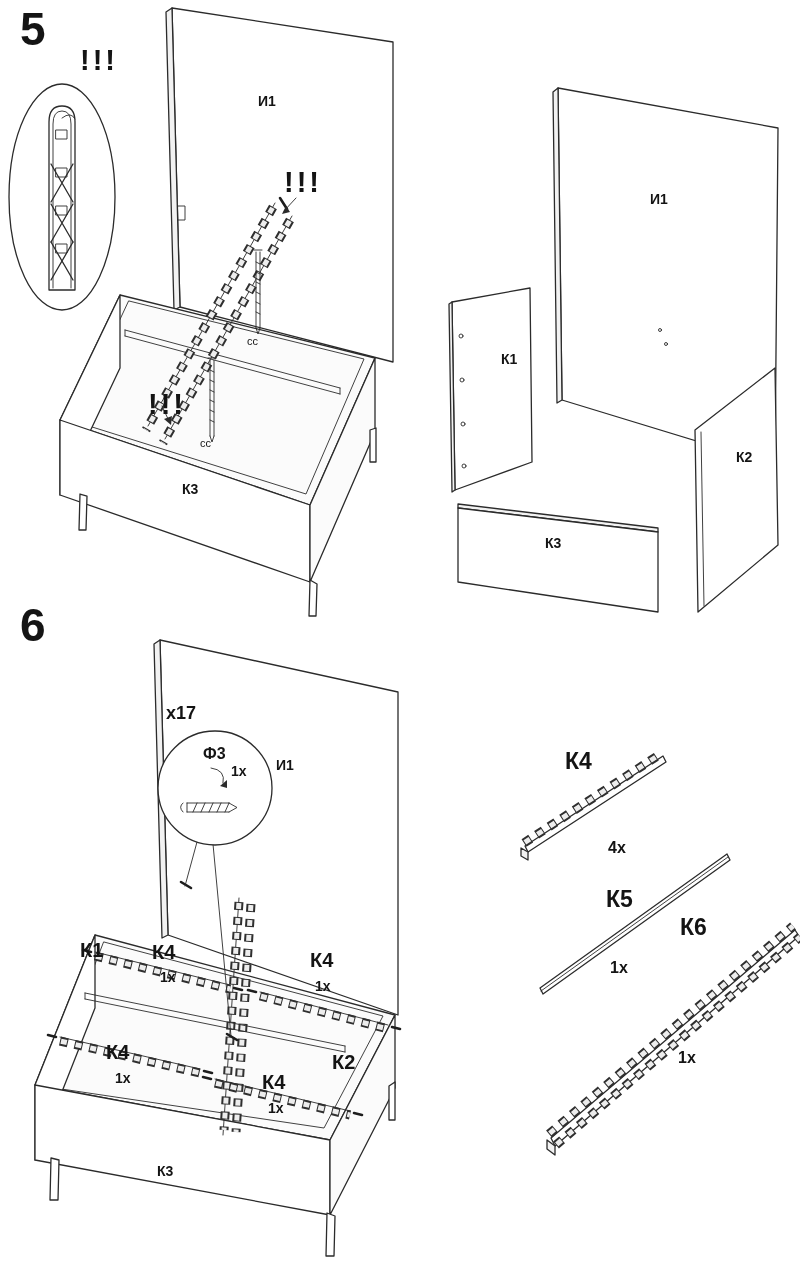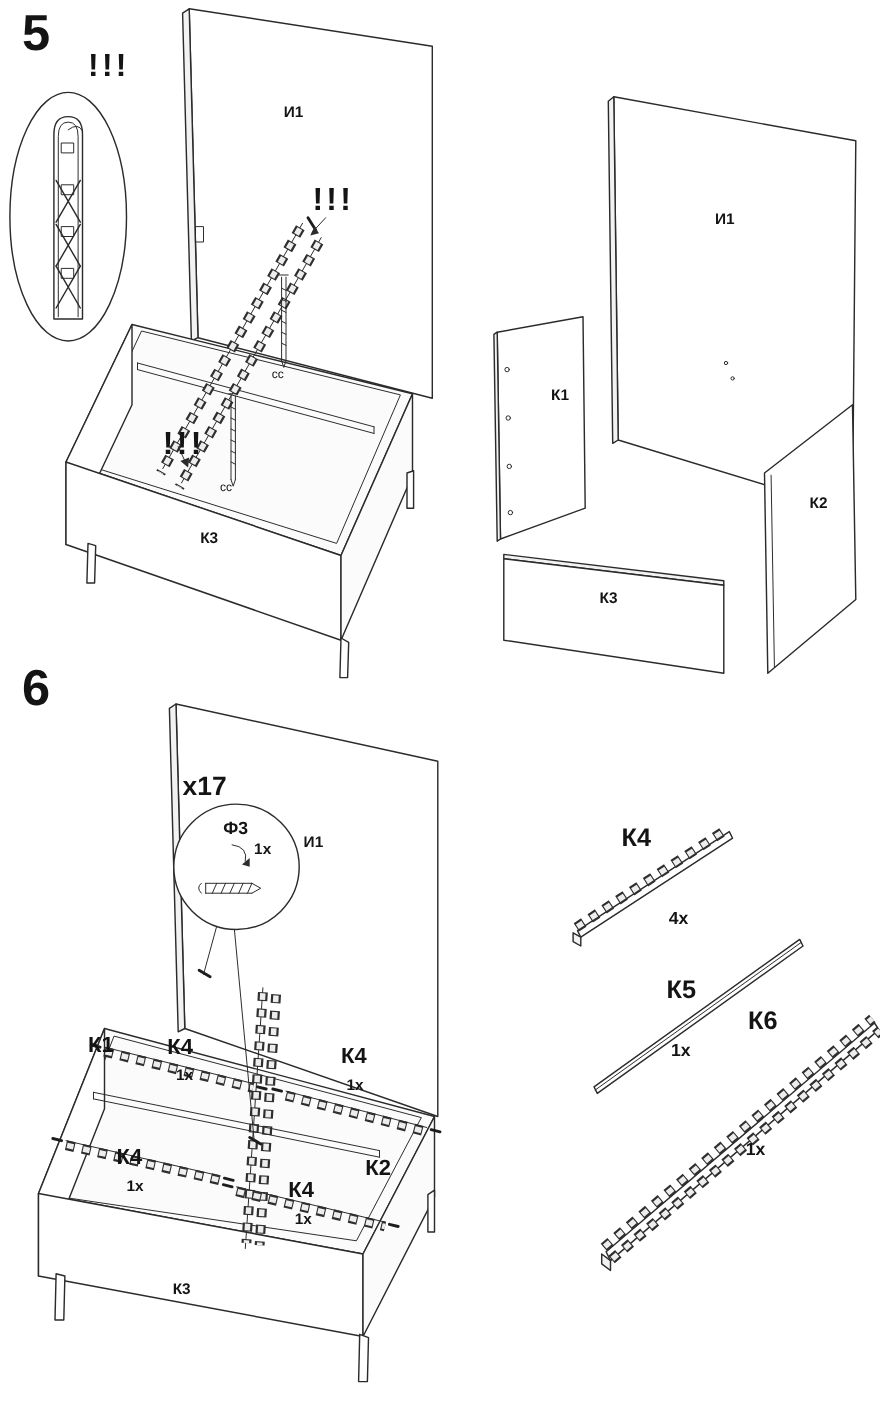--- a/index.html
+++ b/index.html
@@ -3,21 +3,21 @@
 <meta charset="utf-8">
 <style>
   * { margin:0; padding:0; box-sizing:border-box; }
   html,body { width:800px; height:1280px; }
   body { background:#ffffff; font-family:"Liberation Sans", sans-serif; position:relative; overflow:hidden; }
   .page { position:absolute; left:0; top:0; width:800px; height:1280px; background:#fff; }
   .lbl { position:absolute; color:#141414; font-weight:bold; white-space:nowrap; line-height:1; }
   .step-num { font-size:46px; }
   .part-lbl { font-size:14px; }
   .part-lbl-lg { font-size:23px; }
-  .qty-lbl { font-size:16px; }
+  .qty-lbl { font-size:16px;margin-top:12px; }
   .qty-sm { font-size:14px; }
   .warn { font-size:29px; letter-spacing:3px; font-weight:800; }
   .tiny { font-size:11px; font-weight:normal;text-align:right; }
   svg { position:absolute; overflow:visible; }
   .ln { fill:none; stroke:#2b2b2b; stroke-width:1.3; stroke-linejoin:round; stroke-linecap:round; }
   .thin { stroke-width:0.9; }
   .panel { fill:#ffffff; stroke:#2b2b2b; stroke-width:1.3; stroke-linejoin:round; }
   .panel.fill-light { fill:#fbfbfb; }
   .panel.fill-mid { fill:#f2f2f2; }
   .clips-dark { fill:none; stroke:#2f2f2f; stroke-width:9; stroke-dasharray:8 7; }
@@ -219,21 +219,21 @@
           <path d="M168,173 q-5,4 0,9"></path>
           <path d="M172,173 L214,173 M172,182 L214,182 M172,173 L172,182"></path>
           <path d="M214,173 L222,177.5 L214,182"></path>
           <path d="M178,182 l4,-9 M186,182 l4,-9 M194,182 l4,-9 M202,182 l4,-9 M210,182 l4,-9"></path>
         </g>
         <path class="ln thin" d="M196,138 q15,2 12,15"></path>
         <polygon points="205,156 212,150 212,158" fill="#2b2b2b"></polygon>
       </g>
     </svg>
 
-    <div class="lbl" style="left:166px;top:704px;font-size:24px">x17</div>
+    <div class="lbl" style="left:166px;top:704px;font-size:18px">x17</div>
     <div class="lbl" style="left:203px;top:746px;font-size:16px">Ф3</div>
     <div class="lbl qty-sm" style="left:231px;top:764px">1x</div>
     <div class="lbl part-lbl" style="left:276px;top:758px">И1</div>
     <div class="lbl" style="left:80px;top:940px;font-size:20px">К1</div>
 
     <div class="lbl" style="left:152px;top:942px;font-size:20px">К4</div>
     <div class="lbl qty-sm" style="left:160px;top:970px">1x</div>
     <div class="lbl" style="left:310px;top:950px;font-size:20px">К4</div>
     <div class="lbl qty-sm" style="left:315px;top:979px">1x</div>
     <div class="lbl" style="left:106px;top:1042px;font-size:20px">К4</div>

